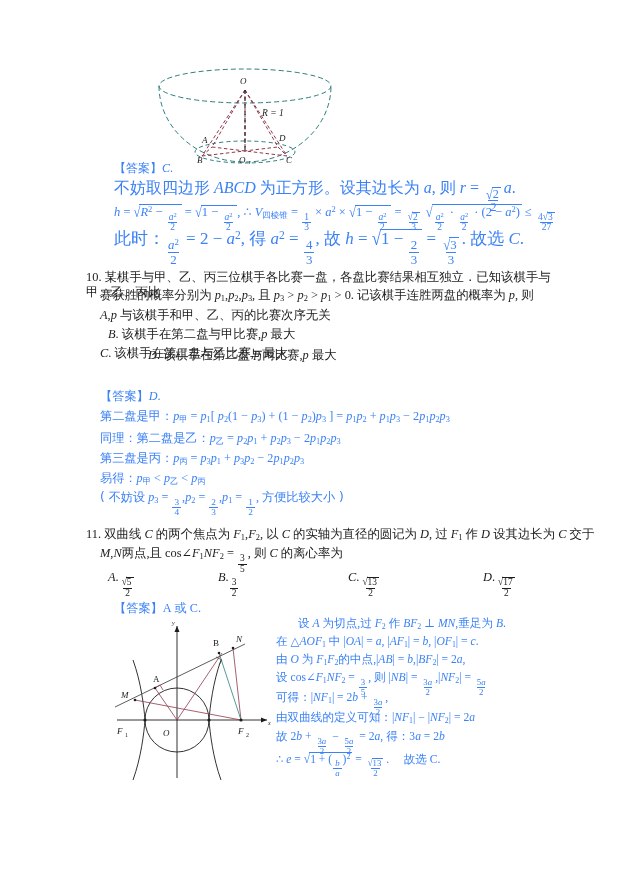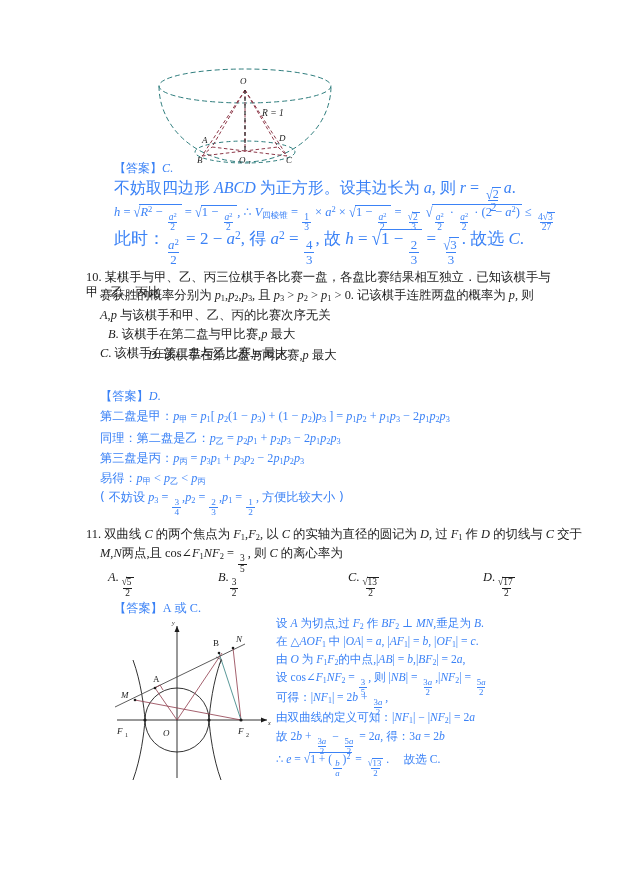--- a/index.html
+++ b/index.html
@@ -135,21 +135,21 @@
     width: 160px; height: 175px;
   }
 
   .a11 {
     position: absolute;
     left: 276px;
     width: 300px;
     font-size: 11.6px;
     line-height: 1.1;
   }
-  .a11-l1  { top: 617px; }
+  .a11-l1  { top: 617px; margin-left: 22px; }
   .a11-l2  { top: 635px; }
   .a11-l3  { top: 653px; }
   .a11-l4  { top: 671px; }
   .a11-l5  { top: 691px; }
   .a11-l6  { top: 711px; }
   .a11-l7  { top: 730px; }
   .a11-l8  { top: 752px; }
 
   
   .footer {
@@ -324,21 +324,21 @@
       </span>,<span class="mi">p</span><span class="sub">1</span> = <span class="frac">
         <span class="num">1</span>
         <span class="den">2</span>
       </span>,
     <span class="cn">方便比较大小 )</span>
   </div>
 
   <div class="q11 q11-l1 blk nowrap">
     <span>11.</span>
     <span class="cn">双曲线</span> <span class="mi">C</span> <span class="cn">的两个焦点为</span> <span class="mi">F</span><span class="sub">1</span>,<span class="mi">F</span><span class="sub">2</span>,
-    <span class="cn">以</span> <span class="mi">C</span> <span class="cn">的实轴为直径的圆记为</span> <span class="mi">D</span>, <span class="cn">过</span> <span class="mi">F</span><span class="sub">1</span> <span class="cn">作</span> <span class="mi">D</span> <span class="cn">的切线与</span> <span class="mi">C</span> <span class="cn">交于</span>
+    <span class="cn">以</span> <span class="mi">C</span> <span class="cn">的实轴为直径的圆记为</span> <span class="mi">D</span>, <span class="cn">过</span> <span class="mi">F</span><span class="sub">1</span> <span class="cn">作</span> <span class="mi">D</span> <span class="cn">设其边长为</span> <span class="mi">C</span> <span class="cn">交于</span>
   </div>
   <div class="q11 q11-l2 blk nowrap">
     <span class="mi">M</span>,<span class="mi">N</span><span class="cn">两点</span>,<span class="cn">且</span> cos∠<span class="mi">F</span><span class="sub">1</span><span class="mi">NF</span><span class="sub">2</span> =
     <span class="frac">
         <span class="num">3</span>
         <span class="den">5</span>
       </span>, <span class="cn">则</span> <span class="mi">C</span> <span class="cn">的离心率为</span>
   </div>
 
   <div class="q11-opts blk">

